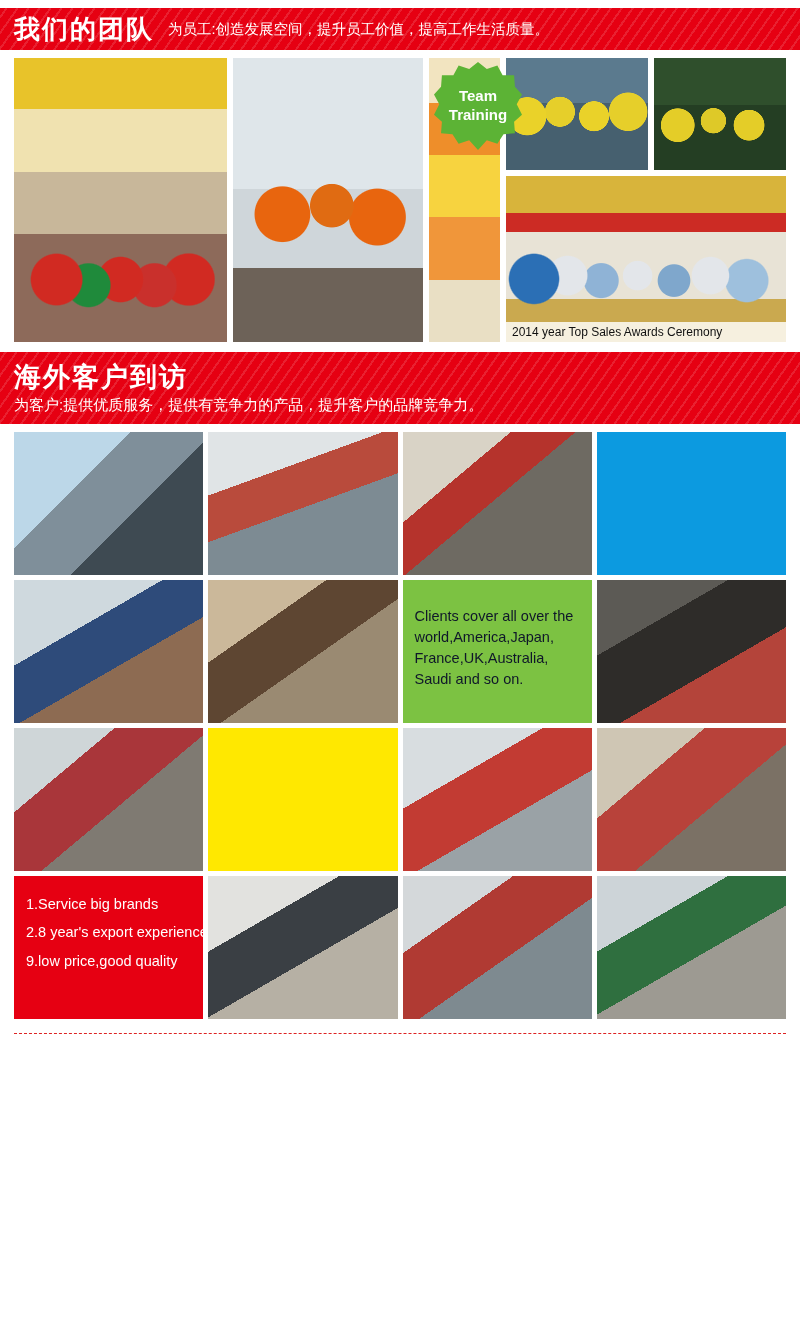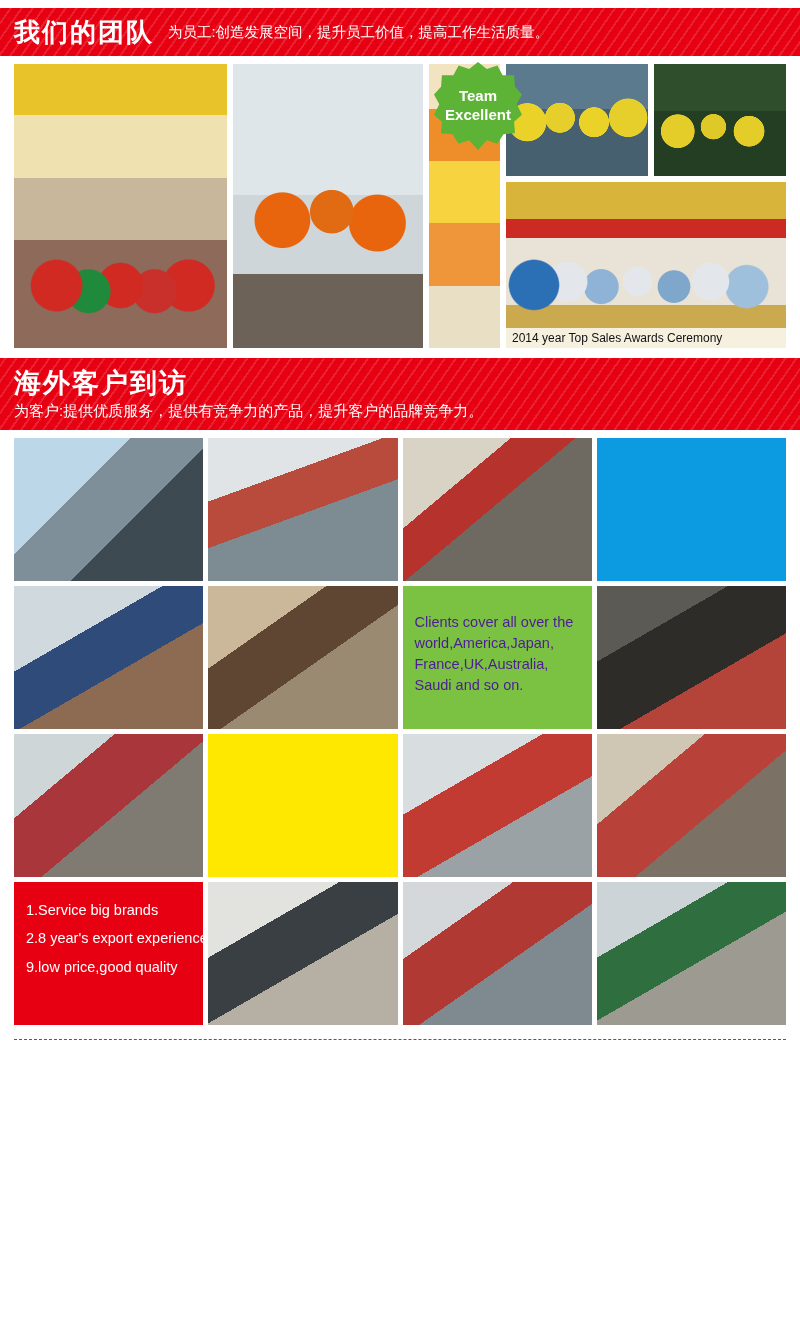--- a/index.html
+++ b/index.html
@@ -52,21 +52,21 @@
   }
   .bar-sub {
     color: #ffffff;
     font-size: 14.5px;
     line-height: 1;
     margin-left: 14px;
     white-space: nowrap;
   }
 
   
-  #team-header { height: 48px; margin: 8px 0 0 0; }
+  #team-header { height: 42px; margin: 8px 0 0 0; }
 
   
   #clients-header { height: 72px; margin-top: 10px; }
   #clients-header .bar-inner { flex-direction: column; align-items: flex-start; justify-content: center; border-radius: 23px; }
   #clients-header .bar-title { font-size: 27px; margin-bottom: 6px; }
   #clients-header .bar-sub { margin-left: 0; font-size: 15px; }
 
   
   .ph {
     position: relative;
@@ -146,21 +146,21 @@
   .p-meet1 { background: linear-gradient(135deg,#bcd7e8 0 35%, #7f8f9a 35% 60%, #3e4a52 60% 100%); }
   .p-meet2 { background: linear-gradient(160deg,#e0e4e6 0 30%, #b94b3c 30% 52%, #7d8b93 52% 100%); }
   .p-meet3 { background: linear-gradient(140deg,#d9d3c6 0 30%, #b5332c 30% 48%, #6e6a62 48% 100%); }
   .p-blue  { background: #0c9ae0; }
   .p-meet4 { background: linear-gradient(150deg,#cfd9de 0 34%, #2e4b7a 34% 58%, #8d6b52 58% 100%); }
   .p-meet5 { background: linear-gradient(145deg,#cbb89a 0 30%, #5e4632 30% 55%, #9a8a72 55% 100%); }
   .p-green { background: #7cc242; }
   .p-green .txt {
     position: absolute;
     left: 12px; right: 10px; top: 26px;
-    color: #4c1d95;
+    color: #0f172a;
     font-size: 14.5px;
     line-height: 1.45;
   }
   .p-meet6 { background: linear-gradient(150deg,#5c5a55 0 30%, #2e2c29 30% 62%, #b4443a 62% 100%); }
   .p-meet7 { background: linear-gradient(140deg,#cfd6d8 0 28%, #a9363a 28% 55%, #7f7a72 55% 100%); }
   .p-yellow{ background: #ffe800; }
   .p-meet8 { background: linear-gradient(150deg,#d8dde0 0 32%, #c23b33 32% 60%, #9aa2a6 60% 100%); }
   .p-meet9 { background: linear-gradient(140deg,#cfc6b4 0 30%, #b8423a 30% 58%, #7b7165 58% 100%); }
   .p-meet10{ background: linear-gradient(150deg,#e2e2df 0 30%, #3a3f44 30% 56%, #b6b0a4 56% 100%); }
   .p-meet11{ background: linear-gradient(145deg,#d4d8da 0 28%, #b03a33 28% 56%, #7e8a90 56% 100%); }
@@ -266,21 +266,21 @@
           <div class="gap"></div>
           <div class="ph p-yellowgroup" style="width:132px;height:112px;"></div>
         </div>
         <div class="vgap"></div>
         <div class="ph p-ceremony" style="width:280px;height:166px;">
           <div class="cap">2014 year Top Sales Awards Ceremony</div>
         </div>
       </div>
     </div>
 
-    <div class="badge" style="left:434px;top:62px;">Team Excellent</div>
+    <div class="badge" style="left:434px;top:62px;">Team Training</div>
   </div>
 
 
   <div class="section-bar" id="clients-header">
     <div class="stripes"></div>
     <div class="bar-inner">
       <div class="bar-title">海外客户到访</div>
       <div class="bar-sub">为客户:提供优质服务，提供有竞争力的产品，提升客户的品牌竞争力。</div>
     </div>
   </div>

